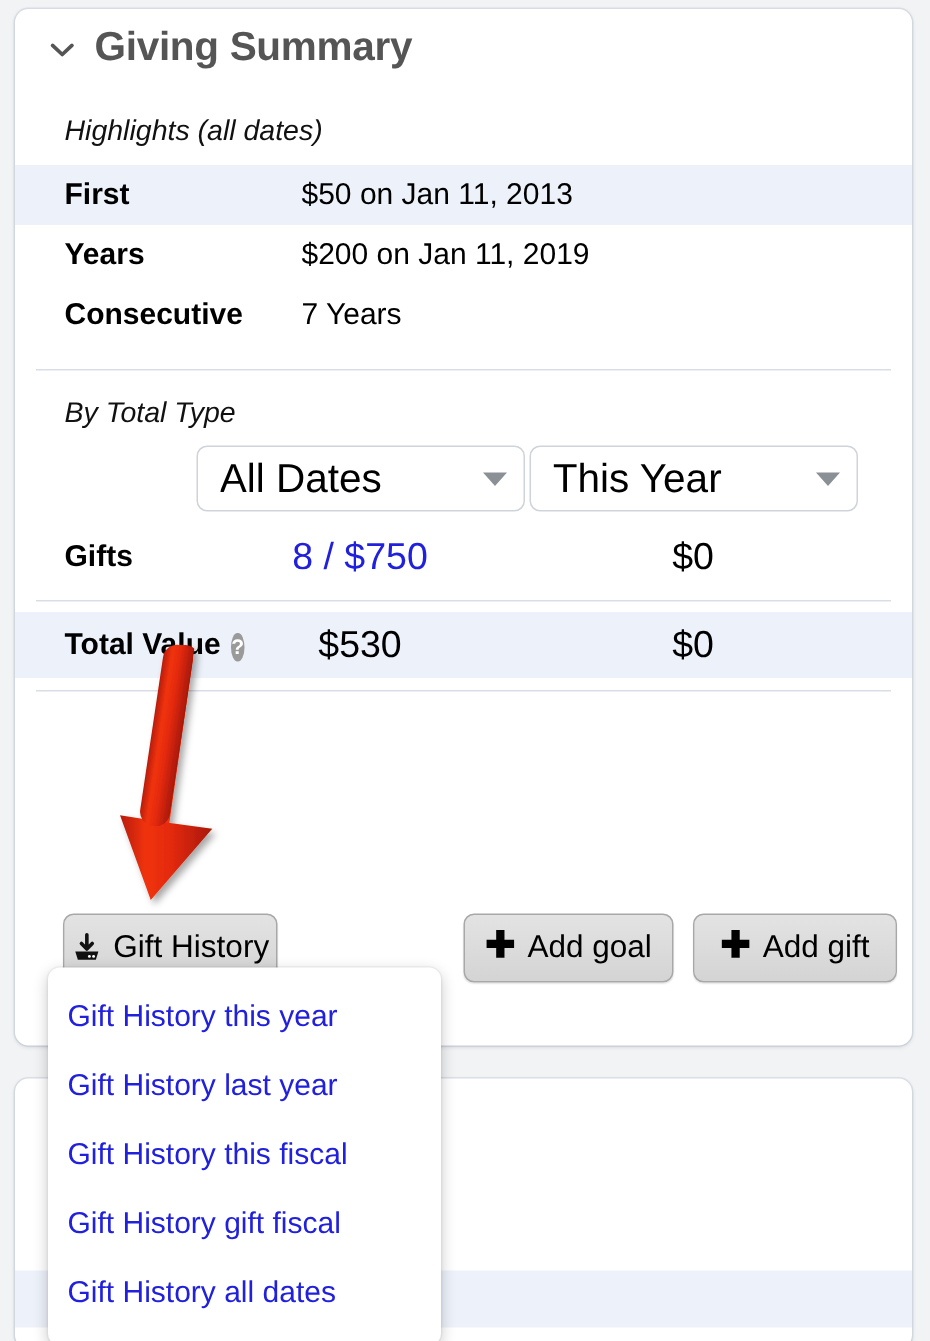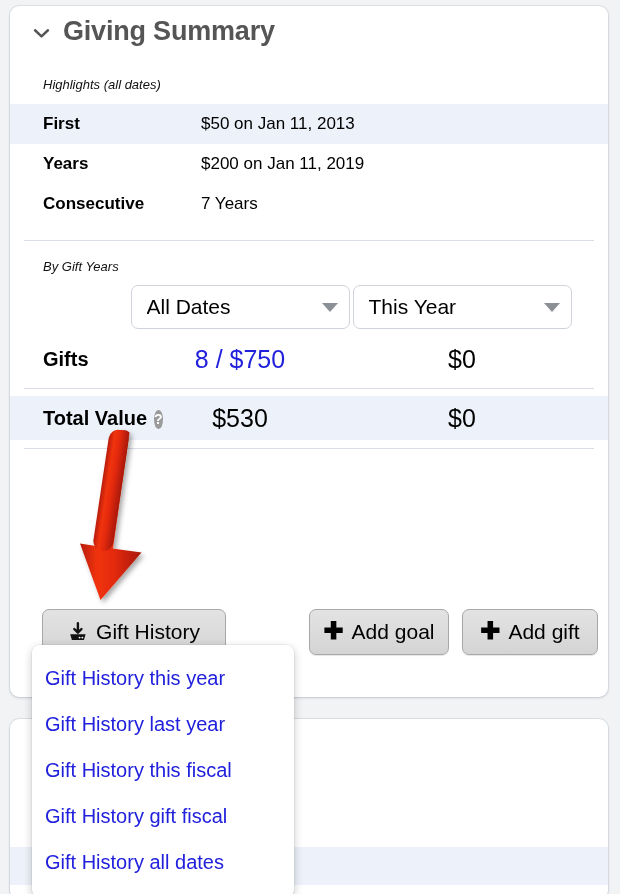--- a/index.html
+++ b/index.html
@@ -51,38 +51,38 @@
   .card-title {
     font-size: 27px;
     font-weight: bold;
     color: #555555;
     letter-spacing: -0.2px;
     line-height: 1;
   }
 
   
   .sub-head {
-    font-size: 13px;
+    font-size: 19px;
     font-style: italic;
     color: #111111;
     padding: 0 0 0 33px;
     line-height: 1;
   }
   #highlights-head { margin-top: 33px; }
   #gifttype-head   { margin-top: 19px; }
 
   
   .hl-table {
     margin-top: 13px;
     width: 100%;
     border-collapse: collapse;
   }
   .hl-table tr.alt td { background: #edf1f9; }
   .hl-table td {
-    font-size: 17px;
+    font-size: 20px;
     color: #000000;
     padding: 0;
     height: 40px;
     vertical-align: middle;
     line-height: 40px;
   }
   .hl-table td.k {
     font-weight: bold;
     width: 190px;
     padding-left: 33px;
@@ -139,21 +139,21 @@
     border: 1px solid #cfd3da;
     border-radius: 7px;
     background: #ffffff;
     display: flex;
     align-items: center;
     padding: 0 11px 0 15px;
     cursor: pointer;
   }
   .sel-text {
     flex: 1;
-    font-size: 21px;
+    font-size: 27px;
     color: #000;
     white-space: nowrap;
     overflow: hidden;
   }
   .caret {
     width: 0; height: 0;
     border-left: 8px solid transparent;
     border-right: 8px solid transparent;
     border-top: 9px solid #8b8f96;
     flex: 0 0 auto;
@@ -208,21 +208,21 @@
     font-family: "Liberation Sans", sans-serif;
     display: flex;
     align-items: center;
     justify-content: center;
     gap: 8px;
     cursor: pointer;
     box-shadow: 0 1px 1px rgba(0,0,0,0.10);
     padding: 0 14px;
     white-space: nowrap;
   }
-  #btn-gift-history { left: 0px;   width: 184px; }
+  #btn-gift-history { left: 0px;   width: 143px; }
   #btn-add-goal     { left: 267px; width: 140px; }
   #btn-add-gift     { left: 420px; width: 136px; }
   .plus-ico {
     font-size: 24px;
     font-weight: bold;
     line-height: 1;
     position: relative;
     top: -1px;
   }
   .dl-ico { width: 20px; height: 20px; display: block; flex: 0 0 auto; }
@@ -301,21 +301,21 @@
       </tr>
       <tr>
         <td class="k">Consecutive</td>
         <td class="v">7 Years</td>
       </tr>
     </tbody>
   </table>
 
   <div class="rule" id="rule-1"></div>
 
-  <div class="sub-head" id="gifttype-head">By Gift Years</div>
+  <div class="sub-head" id="gifttype-head">By Total Type</div>
 
   <div class="gt">
 
     <div class="gt-row" id="sel-row">
       <div class="gt-label"></div>
       <div class="gt-col">
         <div class="sel">
           <span class="sel-text">All Dates</span>
           <span class="caret"></span>
         </div>

